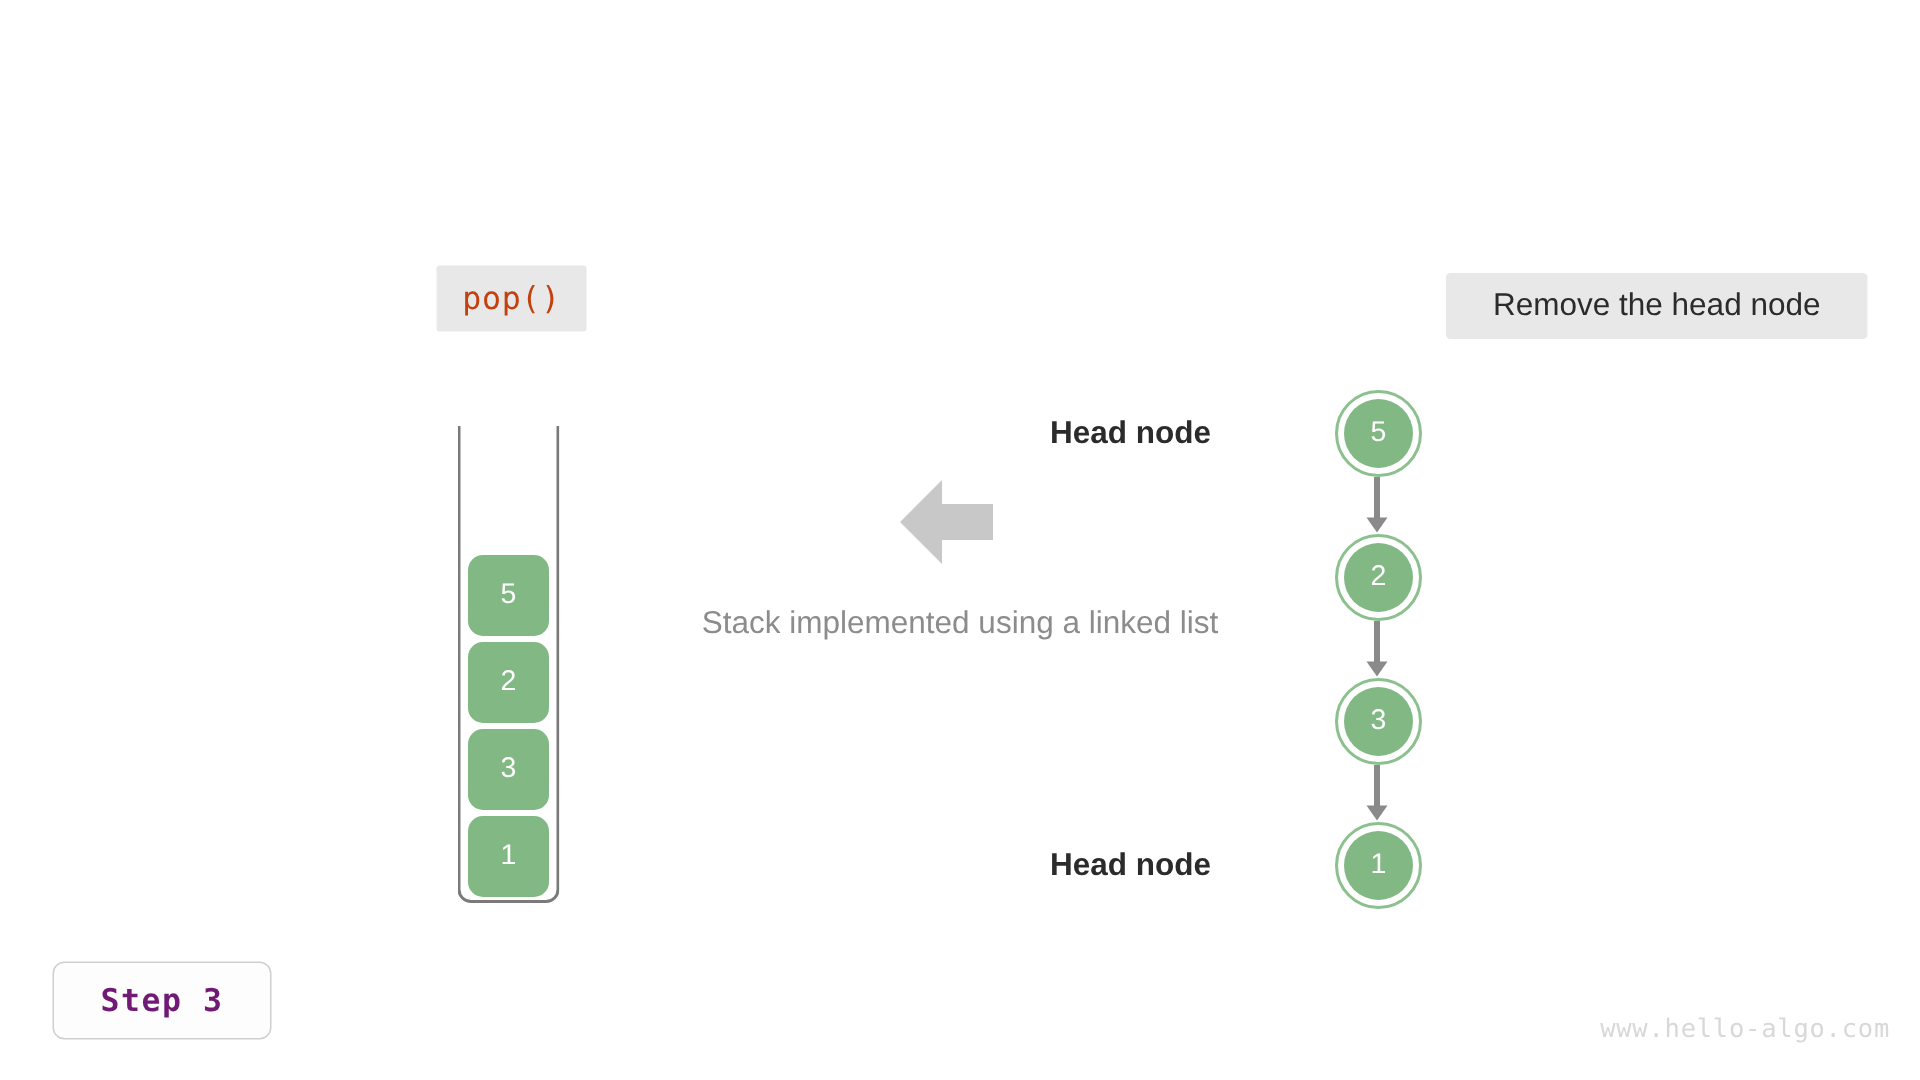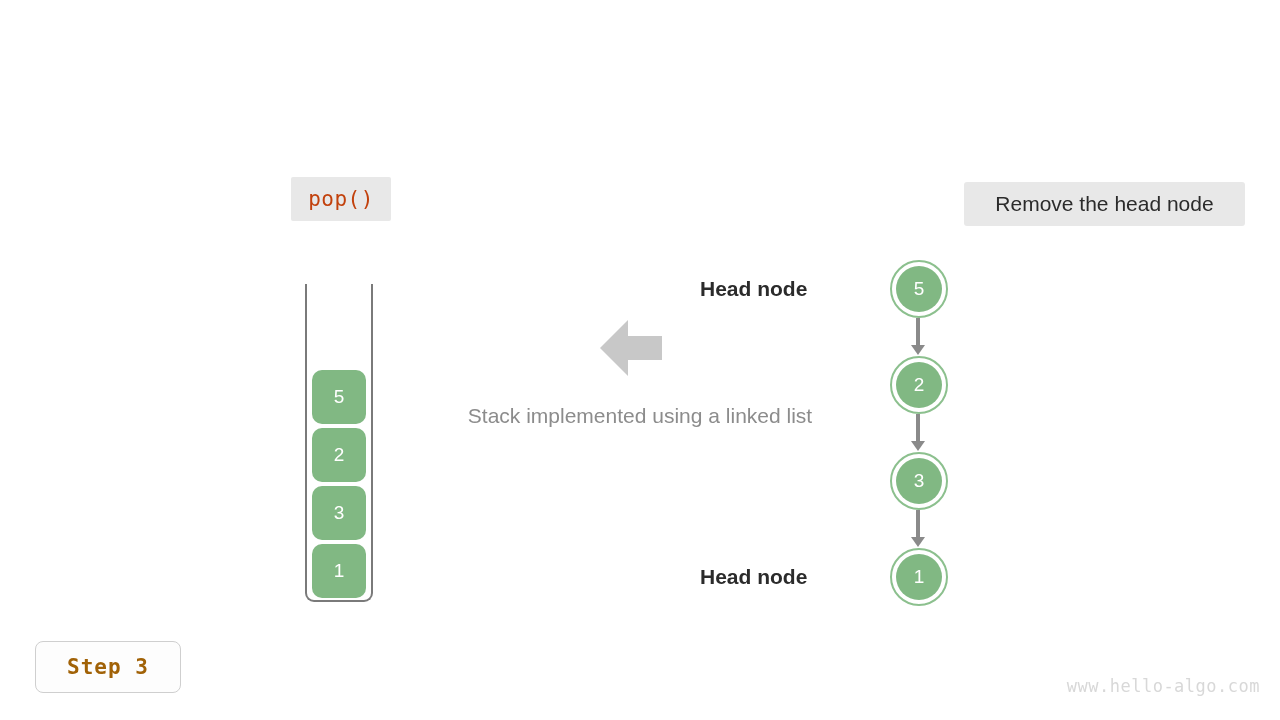--- a/index.html
+++ b/index.html
@@ -184,21 +184,21 @@
     background: #fdfdfd;
     border: 1px solid #cfcfcf;
     border-radius: 8px;
     box-sizing: border-box;
     display: flex;
     align-items: center;
     justify-content: center;
     font-family: "DejaVu Sans Mono", "Liberation Mono", monospace;
     font-size: 21px;
     font-weight: bold;
-    color: #a16207;
+    color: #701a75;
     letter-spacing: 1px;
   }
 
   
   .watermark {
     position: absolute;
     right: 20px;
     top: 676px;
     font-family: "DejaVu Sans Mono", "Liberation Mono", monospace;
     font-size: 17px;

